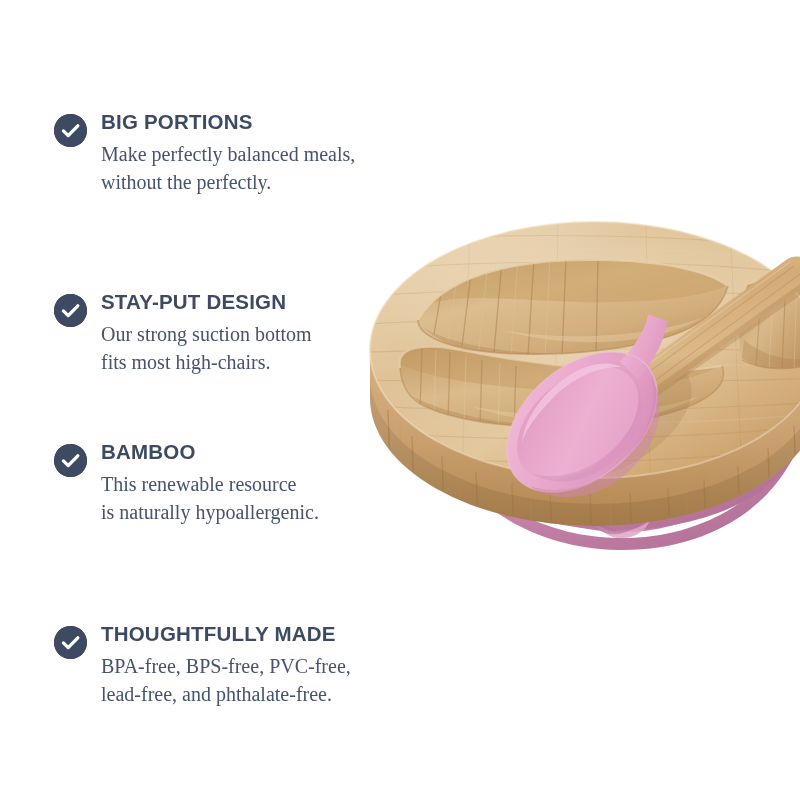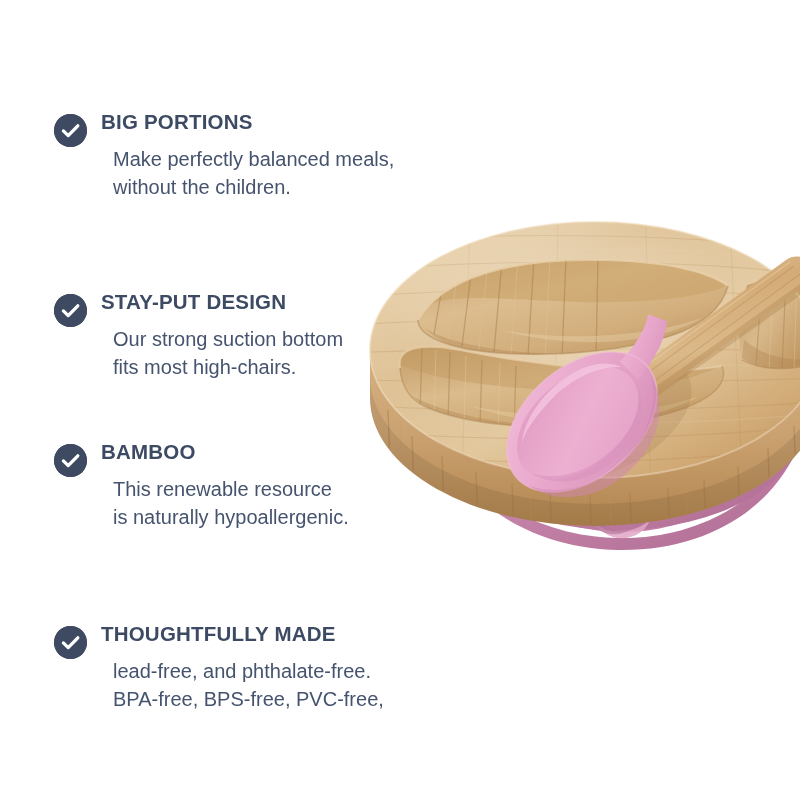--- a/index.html
+++ b/index.html
@@ -78,26 +78,26 @@
     font-weight: bold;
     font-size: 20.5px;
     letter-spacing: 0.2px;
     color: #3d4a63;
     line-height: 1.0;
     margin: 0 0 7px 0;
     white-space: nowrap;
   }
 
   .feature-body {
-    font-family: Liberation Sans, sans-serif;
+    font-family: Liberation Serif, serif;
     font-weight: normal;
     font-size: 20px;
     color: #45536e;
     line-height: 1.42;
-    margin: 12px;
+    margin: 0;
     white-space: nowrap;
   }
   .feature-body .ln { display: block; }
 </style>
 </head>
 <body>
 
 <div id="canvas">
 
   <div id="product-photo">
@@ -427,21 +427,21 @@
       <span class="check-badge">
         <svg viewBox="0 0 33 33" aria-hidden="true">
           <circle cx="16.5" cy="16.5" r="16.5" fill="#3e4a61"></circle>
           <path d="M9.4 16.9 L14.2 21.6 L23.8 11.8" fill="none" stroke="#ffffff" stroke-width="3.3" stroke-linecap="round" stroke-linejoin="round"></path>
         </svg>
       </span>
       <div class="feature-text">
         <div class="feature-title">BIG PORTIONS</div>
         <div class="feature-body">
           <span class="ln">Make perfectly balanced meals,</span>
-          <span class="ln">without the children.</span>
+          <span class="ln">without the perfectly.</span>
         </div>
       </div>
     </div>
 
     <div class="feature-item f2">
       <span class="check-badge">
         <svg viewBox="0 0 33 33" aria-hidden="true">
           <circle cx="16.5" cy="16.5" r="16.5" fill="#3e4a61"></circle>
           <path d="M9.4 16.9 L14.2 21.6 L23.8 11.8" fill="none" stroke="#ffffff" stroke-width="3.3" stroke-linecap="round" stroke-linejoin="round"></path>
         </svg>
@@ -474,20 +474,20 @@
     <div class="feature-item f3">
       <span class="check-badge">
         <svg viewBox="0 0 33 33" aria-hidden="true">
           <circle cx="16.5" cy="16.5" r="16.5" fill="#3e4a61"></circle>
           <path d="M9.4 16.9 L14.2 21.6 L23.8 11.8" fill="none" stroke="#ffffff" stroke-width="3.3" stroke-linecap="round" stroke-linejoin="round"></path>
         </svg>
       </span>
       <div class="feature-text">
         <div class="feature-title">THOUGHTFULLY MADE</div>
         <div class="feature-body">
+          <span class="ln">BPA-free, BPS-free, PVC-free,</span>
           <span class="ln">lead-free, and phthalate-free.</span>
-          <span class="ln">BPA-free, BPS-free, PVC-free,</span>
         </div>
       </div>
     </div>
 
   </div>
 </div>
 
 </body></html>

